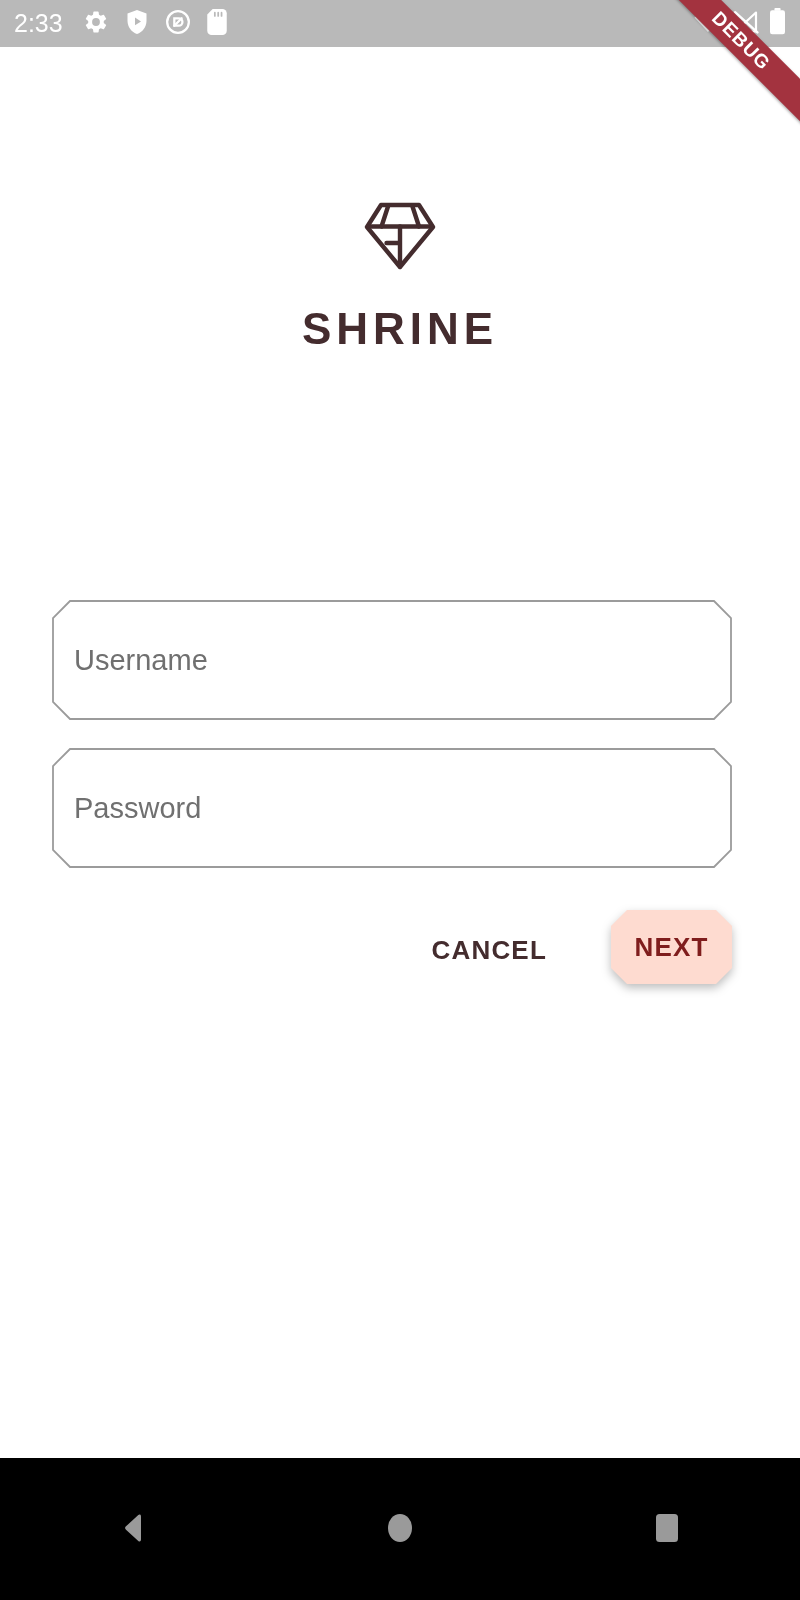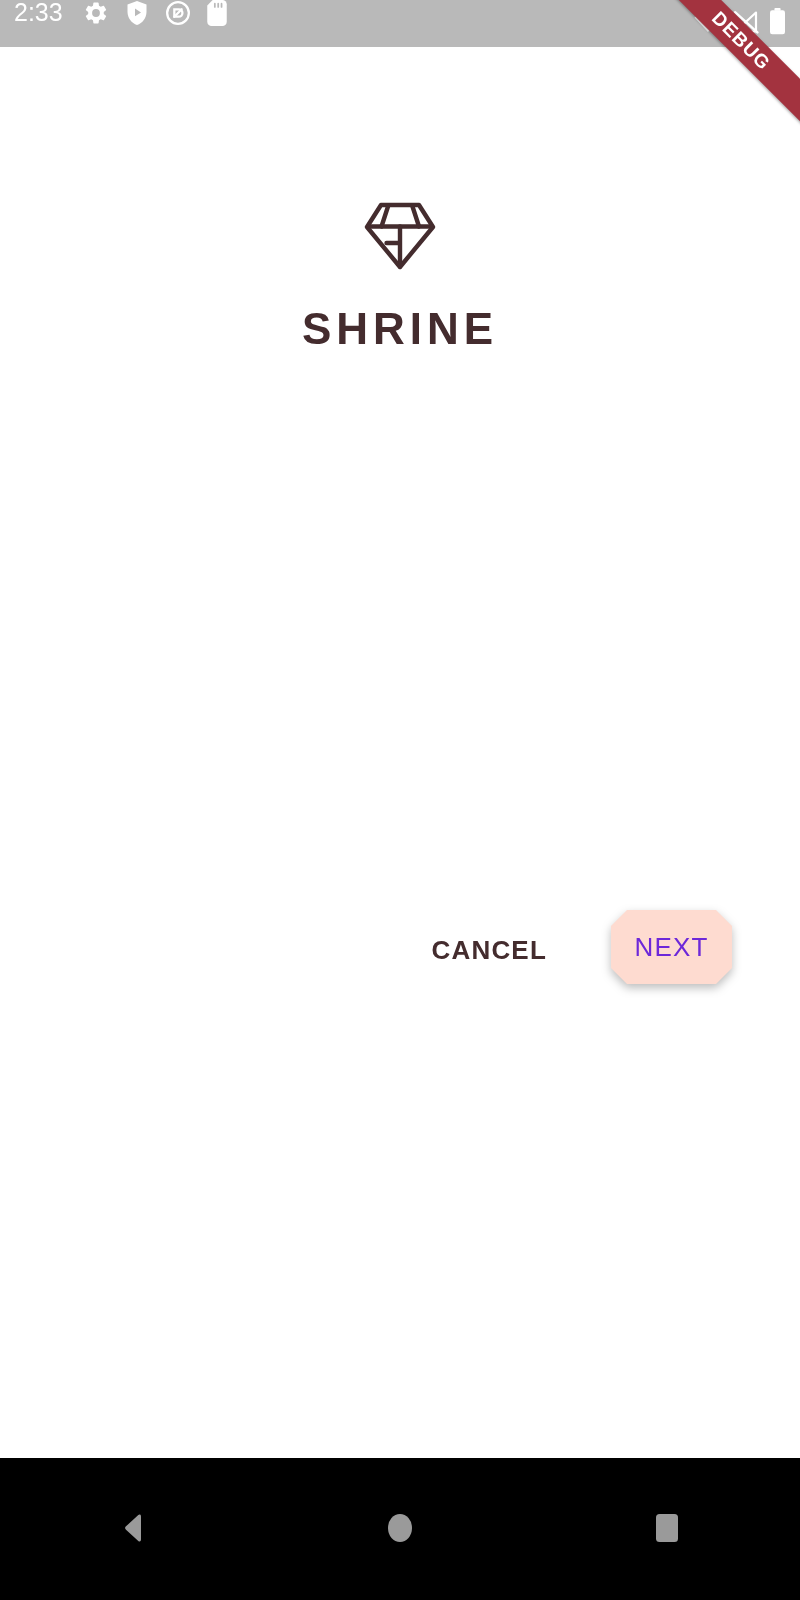--- a/index.html
+++ b/index.html
@@ -14,21 +14,21 @@
     width:800px; height:1600px;
     background:#ffffff;
     overflow:hidden;
   }
 
   
   #status-bar {
     position:absolute; top:0; left:0;
     width:800px; height:47px;
     background:#b9b9b9;
-    display:flex; 
+    display:flex; align-items:center;
     padding:0 14px;
     z-index:5;
   }
   #status-clock {
     color:#ffffff;
     font-size:25px;
     font-weight:400;
     letter-spacing:0px;
     margin-right:20px;
     line-height:1;
@@ -133,23 +133,23 @@
     border:none;
     background:transparent;
     cursor:pointer;
     padding:0;
     filter:drop-shadow(0 4px 5px rgba(0,0,0,.26));
   }
   #next-button svg { position:absolute; inset:0; width:121px; height:74px; }
   #next-button .btn-text {
     position:absolute; inset:0;
     display:flex; align-items:center; justify-content:center;
-    color:#6d28d9;
+    color:#7f1d1d;
     font-size:26px;
-    font-weight:400;
+    font-weight:700;
     letter-spacing:1.2px;
     font-family:"Liberation Sans", sans-serif;
   }
 
   
   #nav-bar {
     position:absolute;
     bottom:0; left:0;
     width:800px; height:142px;
     background:#000000;
@@ -233,20 +233,37 @@
           <path d="M4.5 29.5h63"></path>
           <path d="M36 29.5v40"></path>
           <path d="M24 9.5 17.5 29.5"></path>
           <path d="M48.5 9.5 55 29.5"></path>
           <path d="M22.5 46h13"></path>
         </svg>
       </span>
       <div id="brand-title">SHRINE</div>
     </div>
 
+    <div id="form">
+
+      <div class="cut-field">
+        <svg viewBox="0 0 680 120" preserveAspectRatio="none">
+          <path d="M18 1 H662 L679 18 V102 L662 119 H18 L1 102 V18 Z" fill="#ffffff" stroke="#9b9b9b" stroke-width="1.8" vector-effect="non-scaling-stroke"></path>
+        </svg>
+        <div class="field-label">Username</div>
+      </div>
+
+      <div class="cut-field">
+        <svg viewBox="0 0 680 120" preserveAspectRatio="none">
+          <path d="M18 1 H662 L679 18 V102 L662 119 H18 L1 102 V18 Z" fill="#ffffff" stroke="#9b9b9b" stroke-width="1.8" vector-effect="non-scaling-stroke"></path>
+        </svg>
+        <div class="field-label">Password</div>
+      </div>
+
+    </div>
 
     <div id="actions">
       <button id="cancel-button">CANCEL</button>
 
       <button id="next-button">
         <svg viewBox="0 0 121 74" preserveAspectRatio="none">
           <path d="M16 0 H105 L121 16 V58 L105 74 H16 L0 58 V16 Z" fill="#fedbd0"></path>
         </svg>
         <span class="btn-text">NEXT</span>
       </button>

